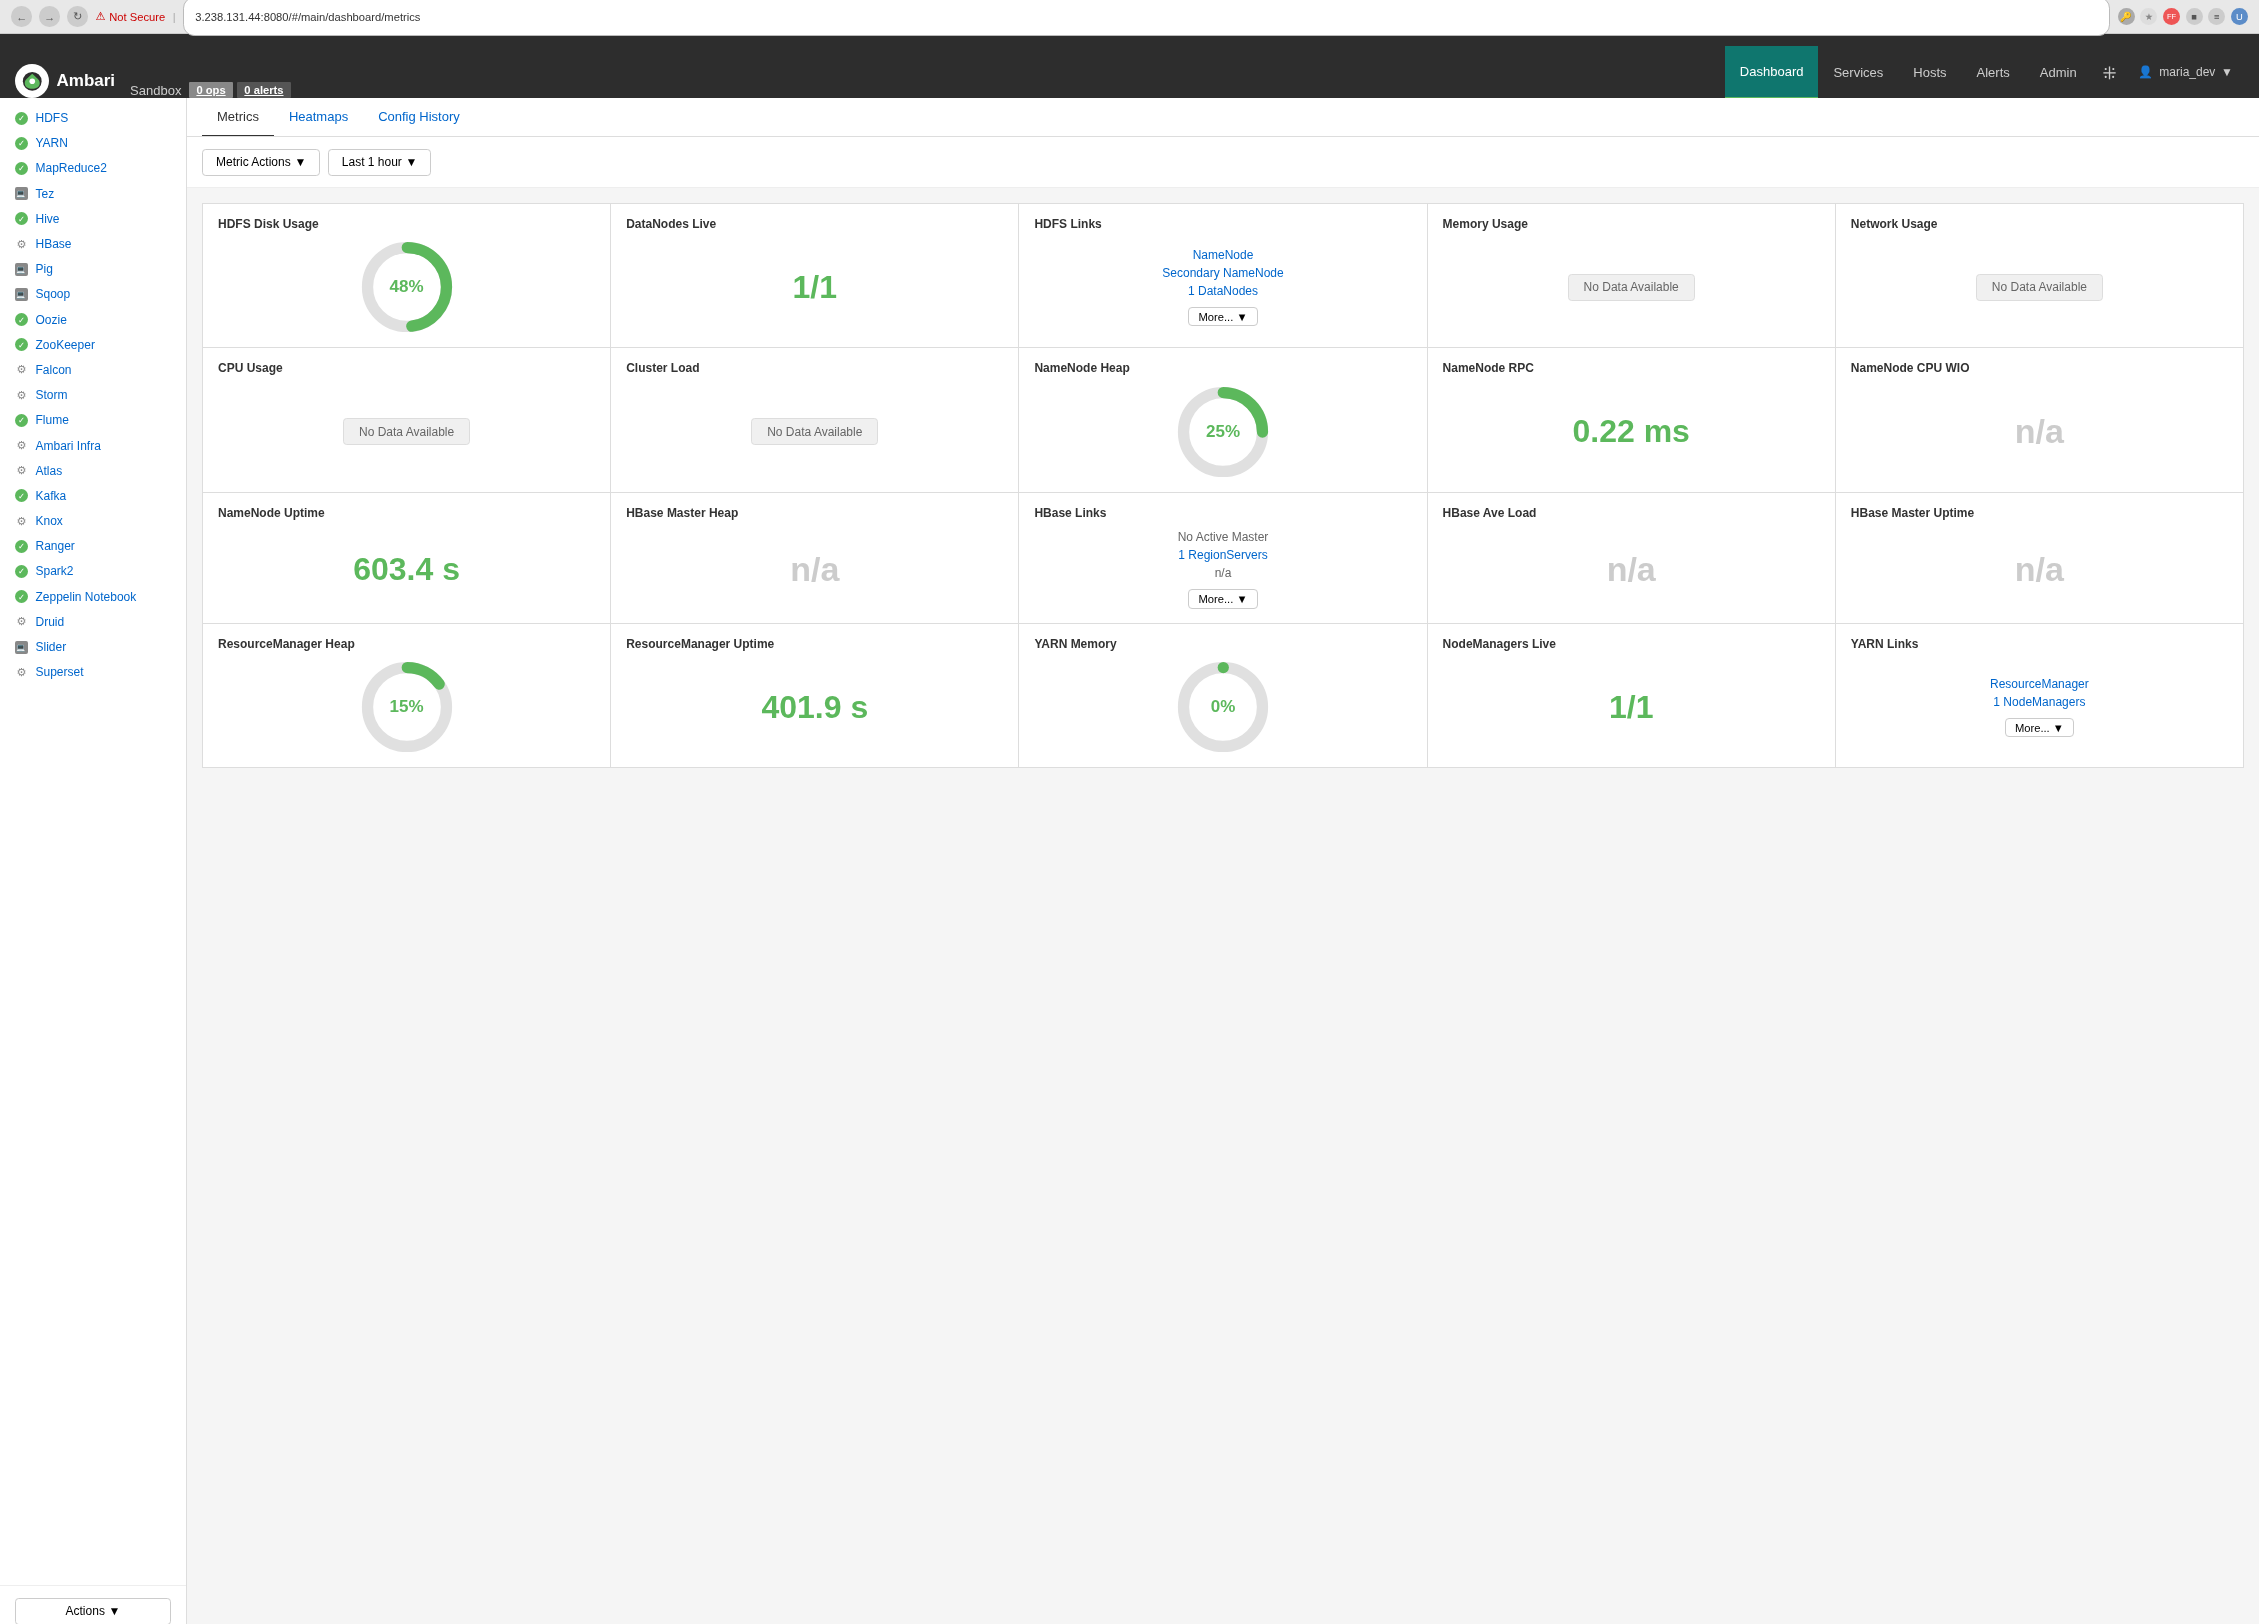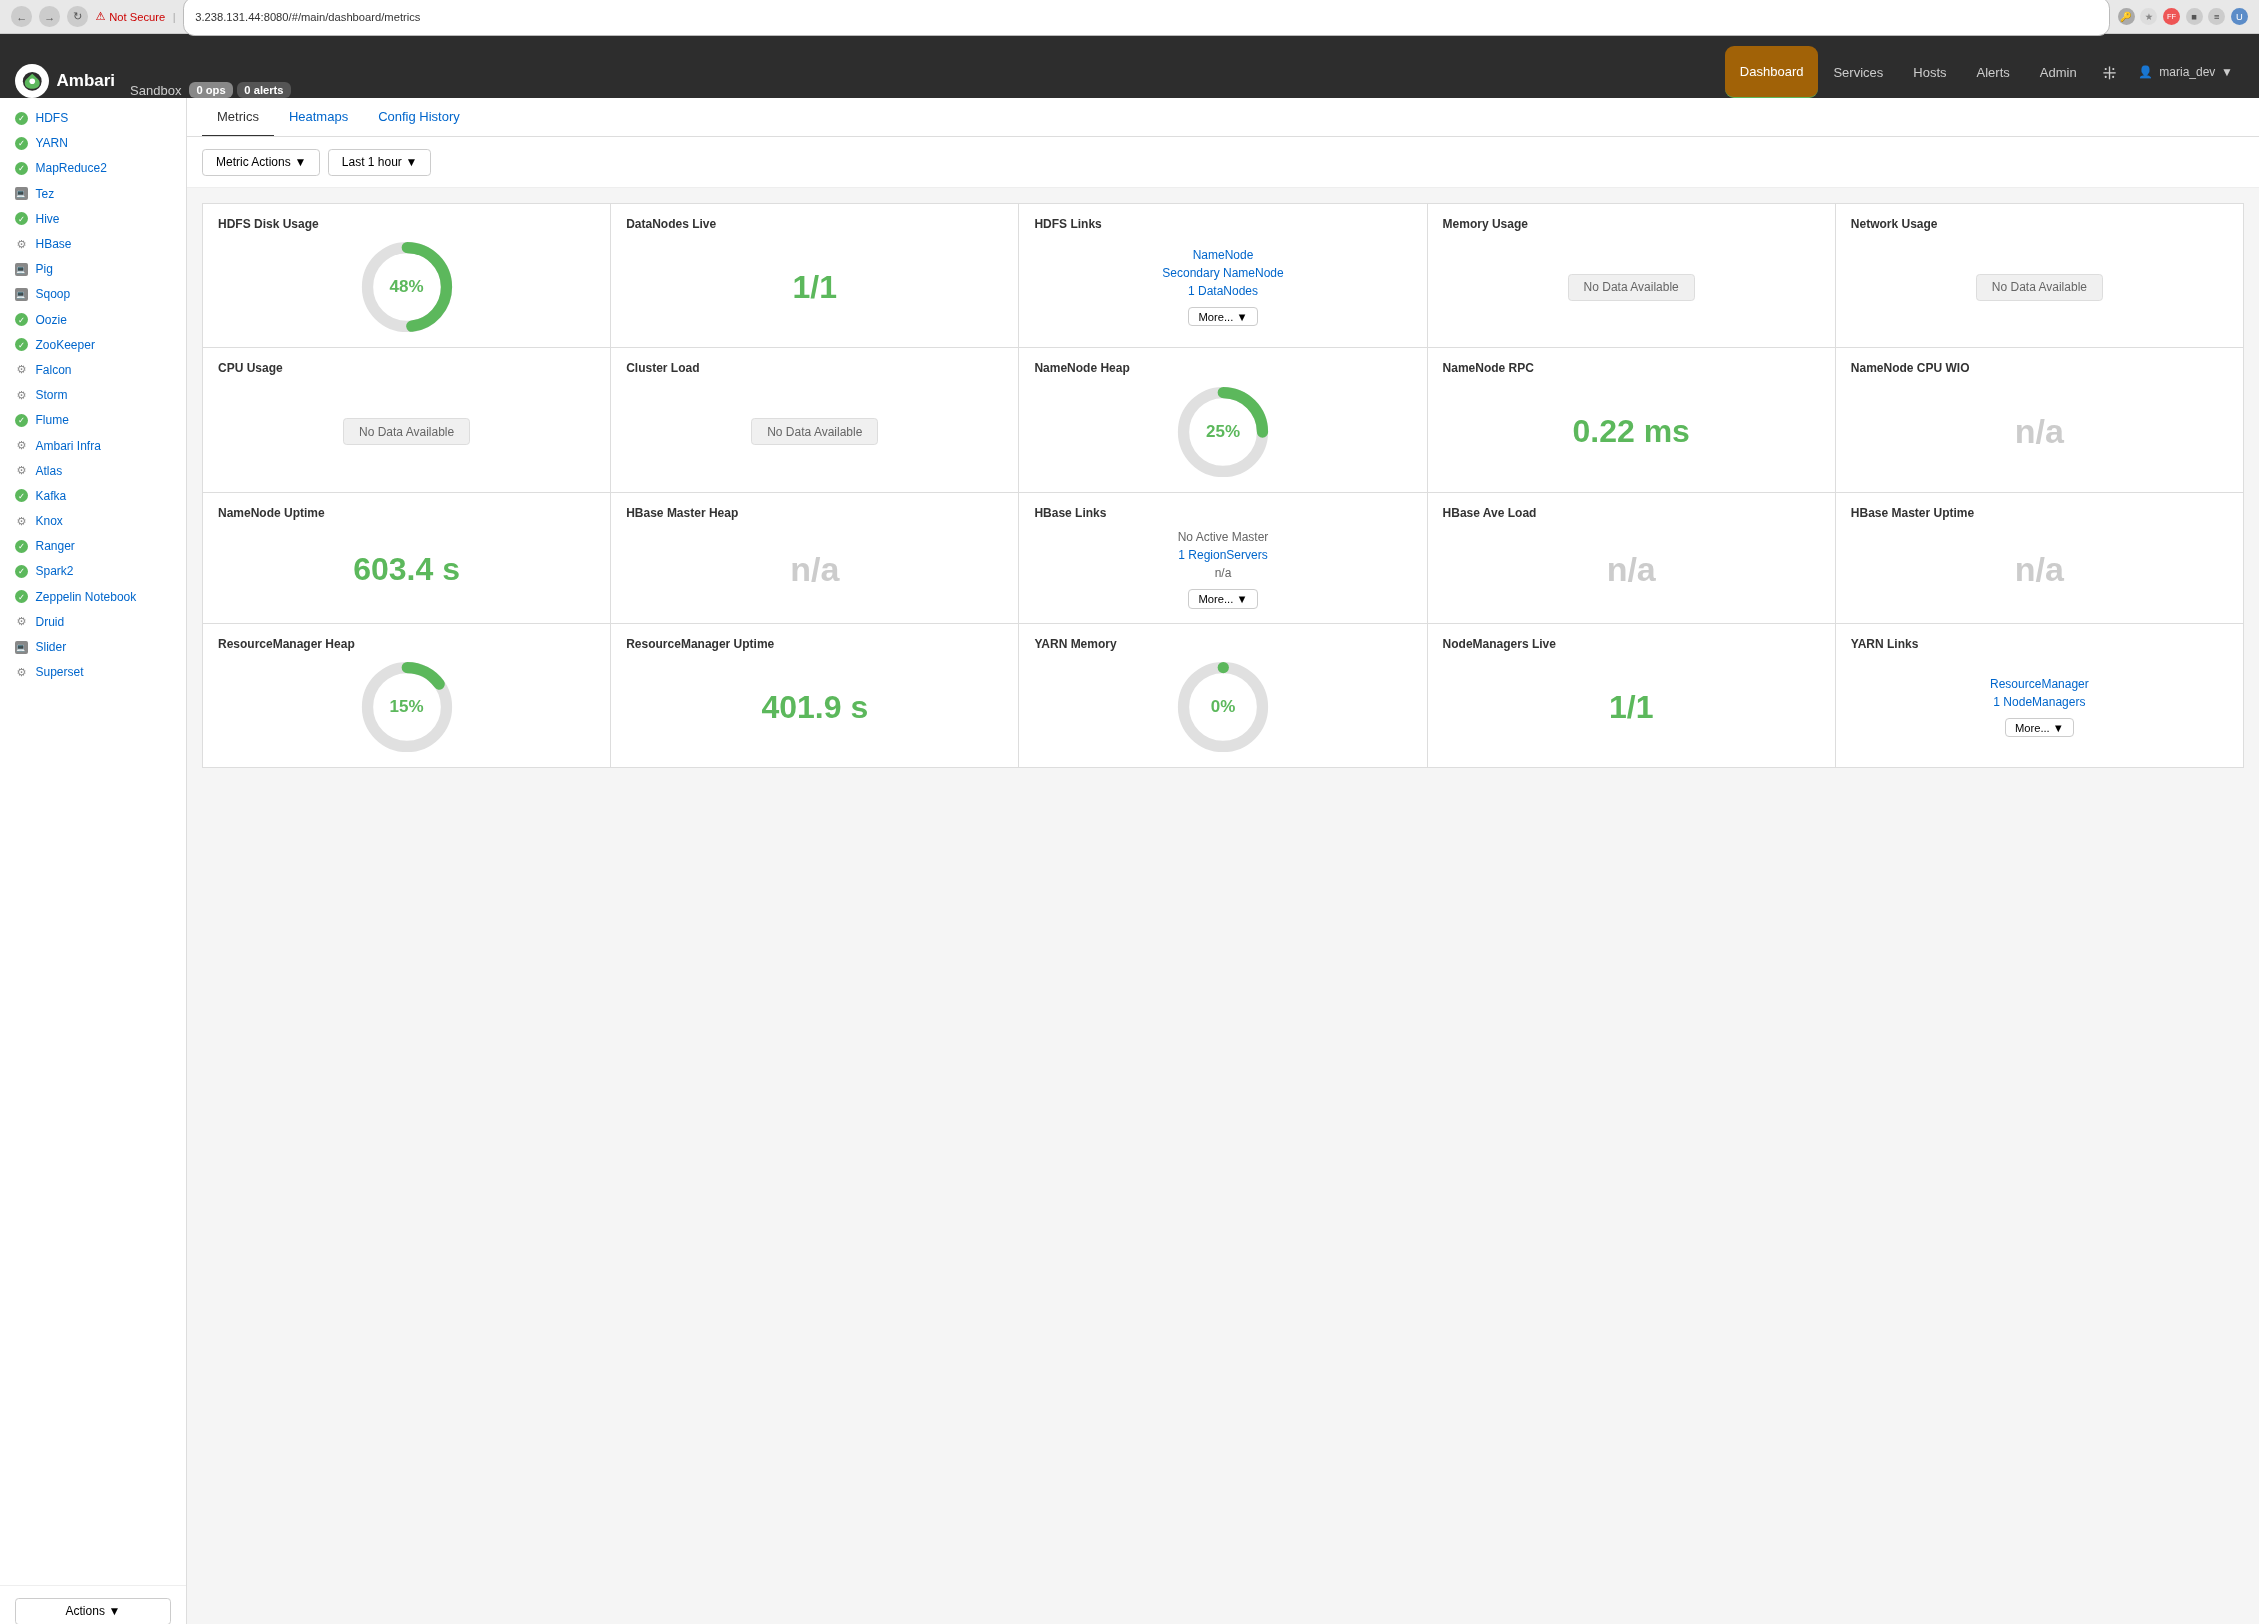--- a/index.html
+++ b/index.html
@@ -45,35 +45,36 @@
     .logo-icon {
       width: 34px; height: 34px; background: white; border-radius: 50%;
       display: flex; align-items: center; justify-content: center;
     }
     .logo-icon svg { width: 22.5px; height: 22.5px; }
     .sandbox-label {
       color: #ccc; font-size: 13px; margin-right: 7.5px;
     }
     .badge {
       display: inline-flex; align-items: center; justify-content: center;
-      padding: 1.9px 7.5px; border-radius: 6px; font-size: 11.2px; font-weight: bold;
+      padding: 1.9px 7.5px; border-radius: 1px; font-size: 11.2px; font-weight: bold;
       margin-right: 3.7px;
+      text-decoration: underline;
     }
     .badge-ops { background: #888; color: white; }
     .badge-alerts { background: #555; color: white; }
     .header-nav {
       margin-left: auto;
       display: flex; align-items: center; gap: 0;
     }
     .nav-link {
       color: #ccc; text-decoration: none; padding: 0 15px; height: 52px;
       display: flex; align-items: center; font-size: 13px;
       cursor: pointer; border: none; background: none;
     }
-    .nav-link.active { color: white; background: #a16207; border-bottom: 1.9px solid #5cb85c; border-radius: 9px; }
+    .nav-link.active { color: white; background: #0f766e; border-bottom: 1.9px solid #5cb85c; }
     .nav-grid-icon { font-size: 17px; color: #ccc; padding: 0 11.2px; cursor: pointer; }
     .user-dropdown {
       display: flex; align-items: center; gap: 5.6px;
       color: #ccc; font-size: 12px; padding: 0 11.2px; cursor: pointer;
     }
 
     
     .main-layout {
       display: flex;
       height: calc(100vh - 34px - 52px);

